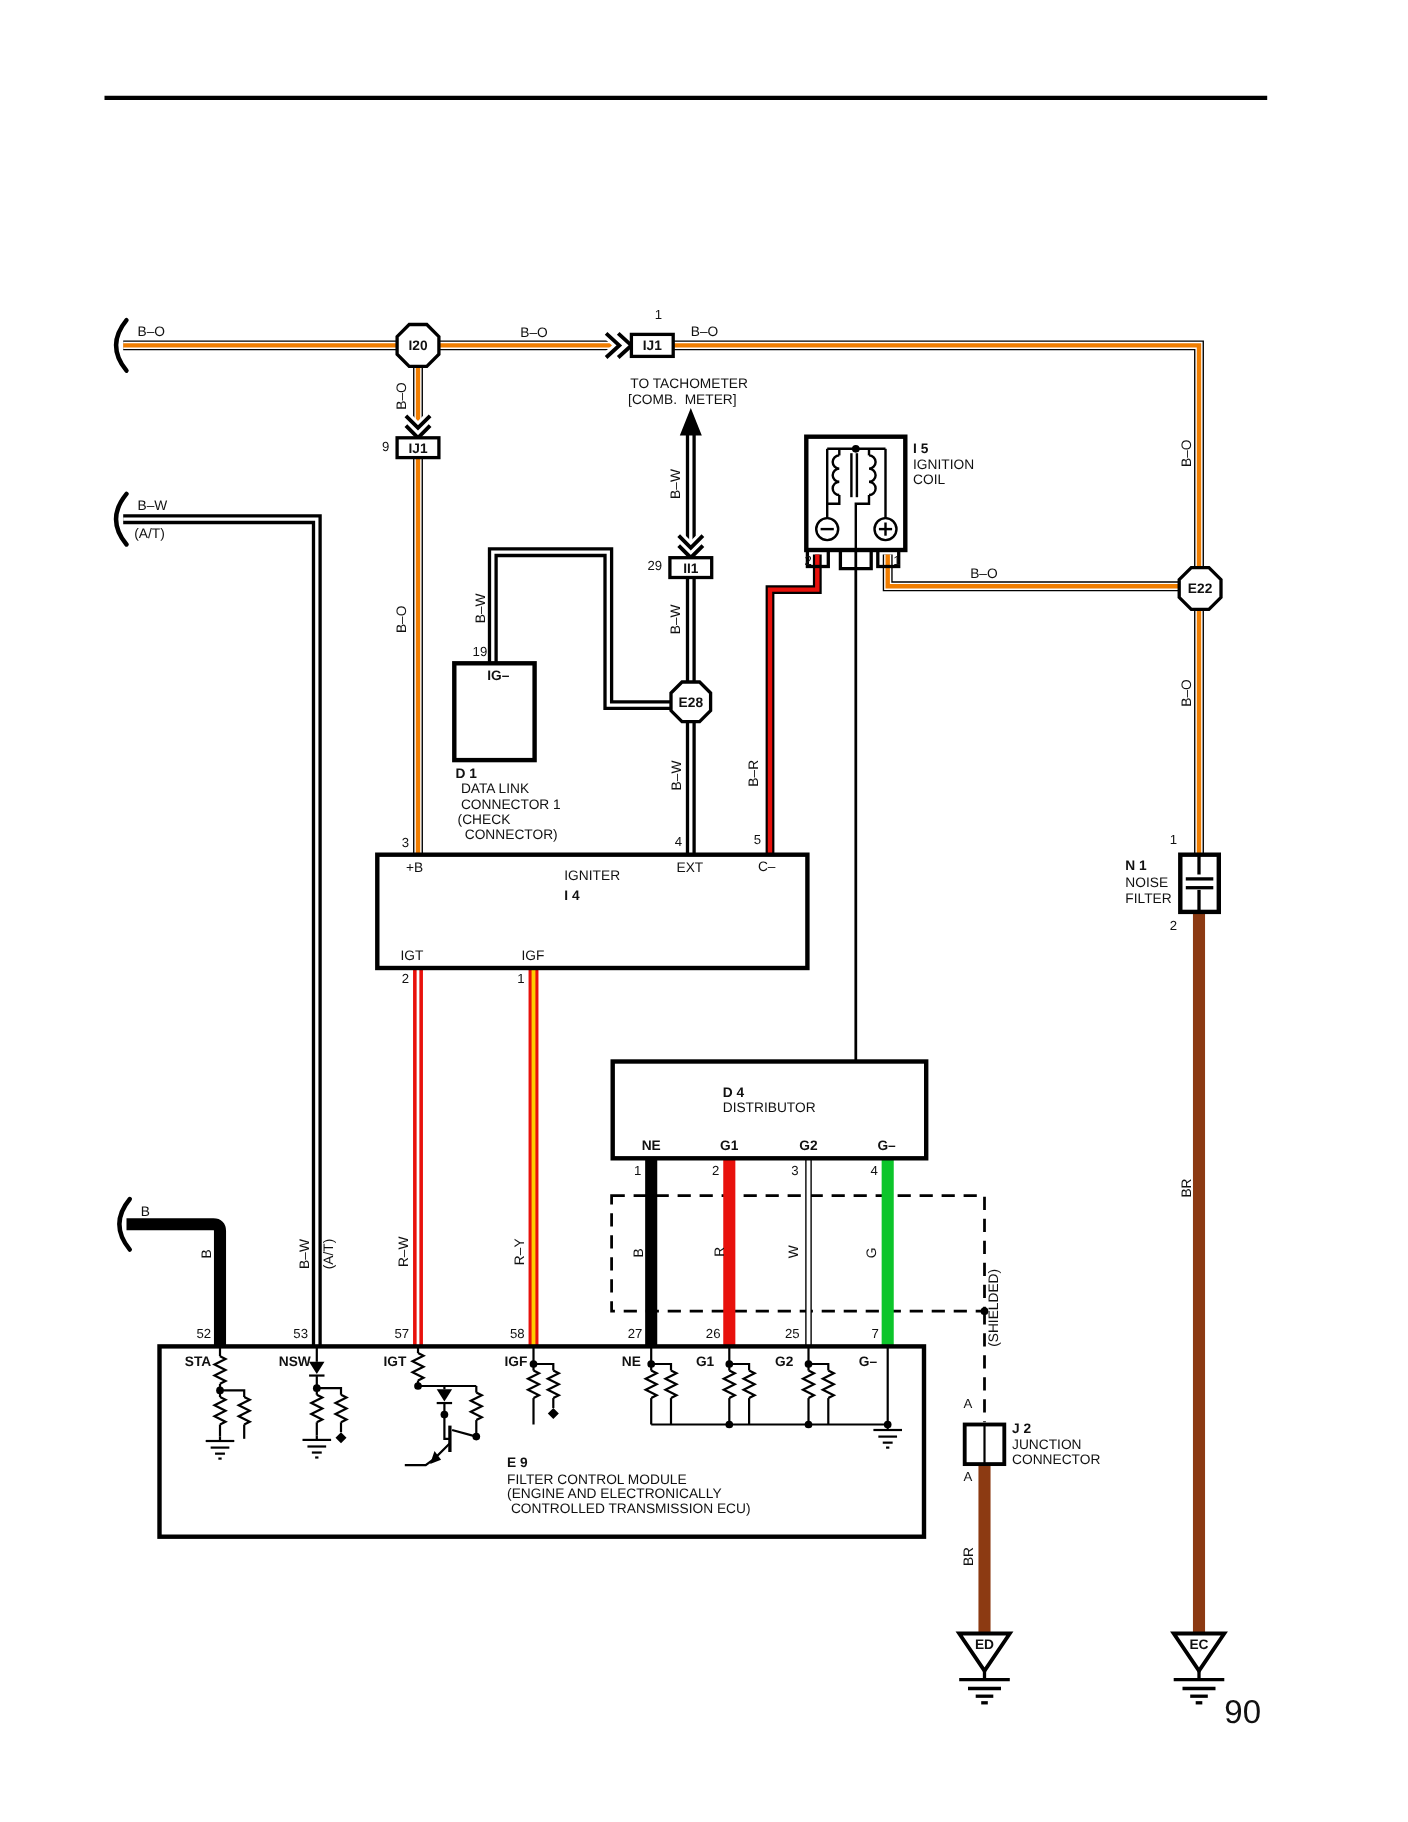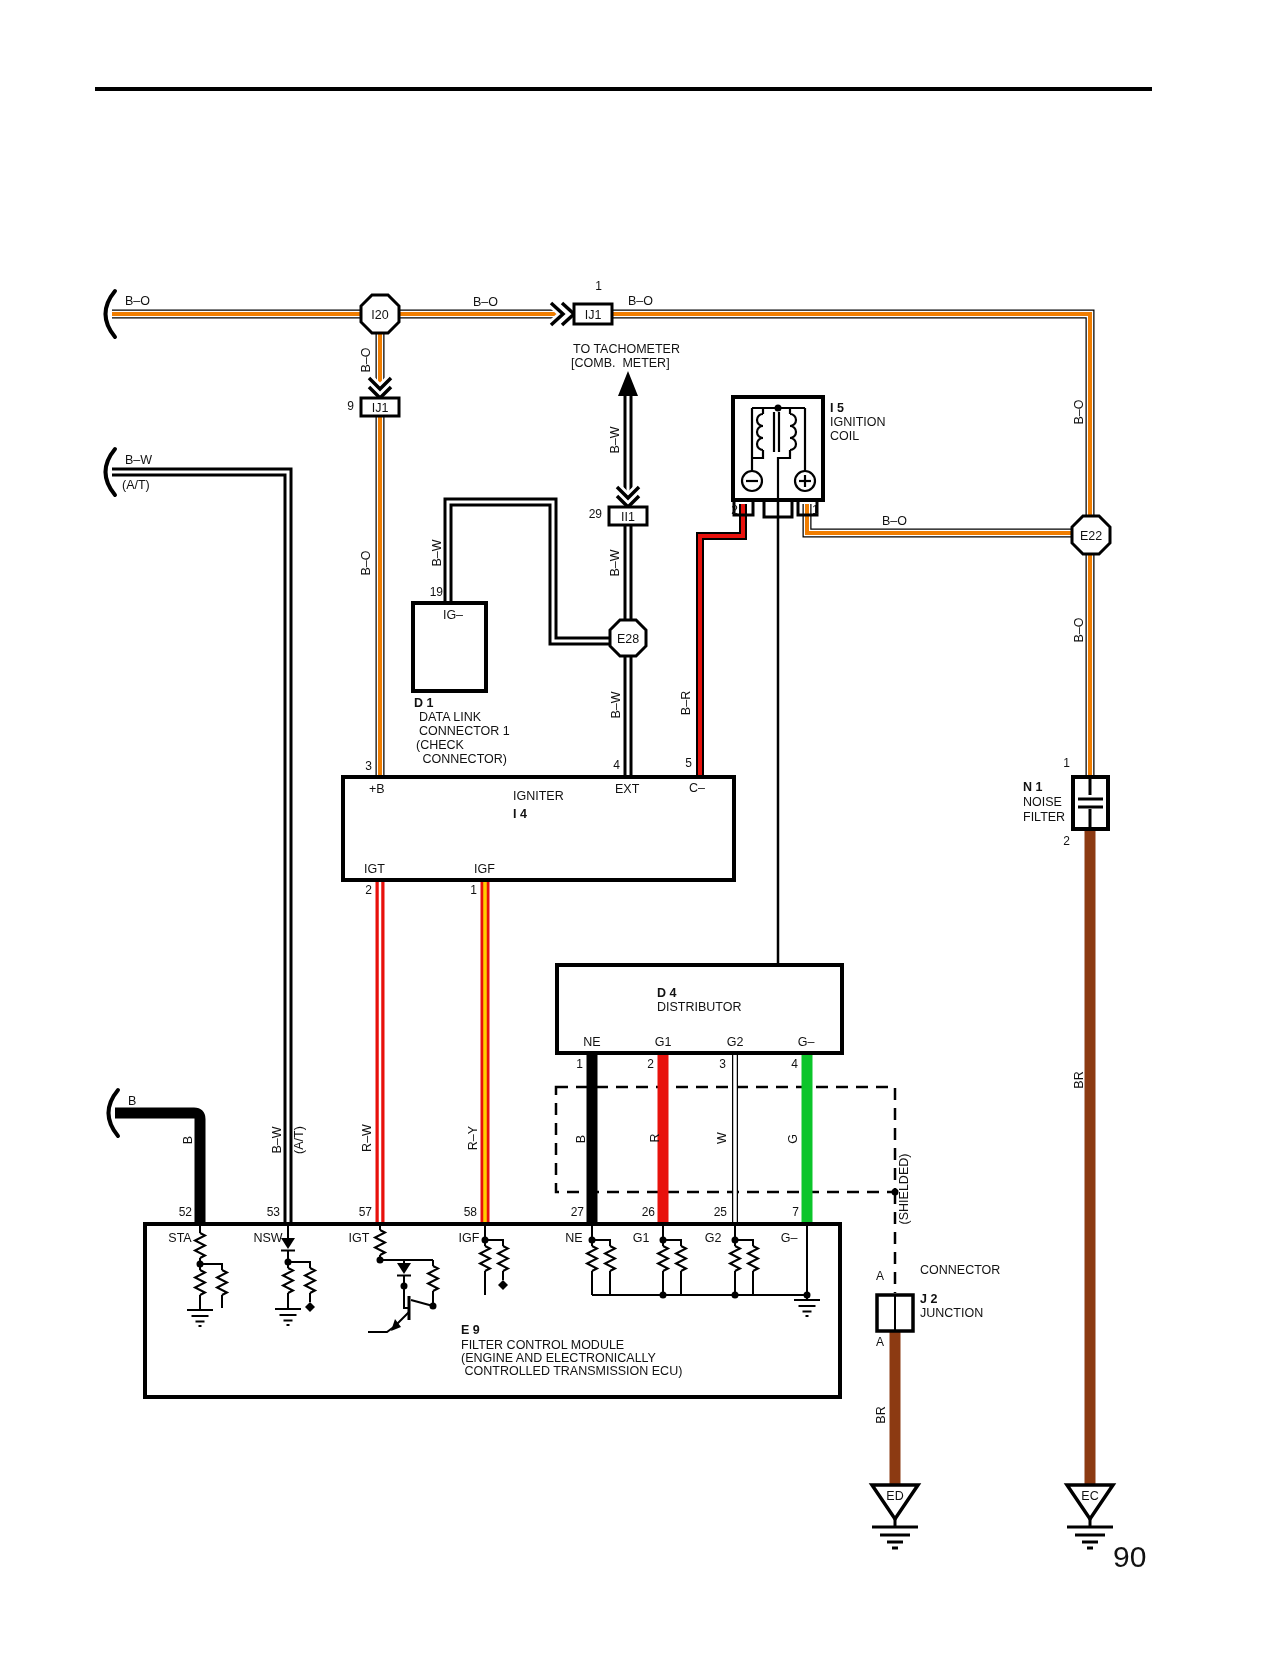--- a/index.html
+++ b/index.html
@@ -3,21 +3,21 @@
 <meta charset="utf-8">
 <style>
   html,body{margin:0;padding:0;background:#fff;}
   #canvas{position:relative;width:1280px;height:1656px;background:#fff;overflow:hidden;
           font-family:"Liberation Sans", sans-serif;color:#111;}
   svg{position:absolute;left:0;top:0;}
   .lbl{position:absolute;font-size:12.5px;line-height:13px;white-space:pre;color:#111;}
   .b{font-weight:bold;}
   .pin{font-size:12px;}
   .ra{text-align:right;display:inline-block;}
-  .ctr{transform:translate(-50%,-50%);}
+  .ctr{transform:translate(-50%,-50%);font-weight:bold;}
   .rot{transform:translate(-50%,-50%) rotate(-90deg);}
   .big{font-size:30px;line-height:30px;}
 </style>
 </head>
 <body>
 
 <div id="canvas">
 
 <svg width="1280" height="1656" viewBox="0 0 1280 1656">
   <defs>
@@ -423,20 +423,20 @@
 <span class="lbl ctr" style="left:641px;top:1238px">G1</span>
 <span class="lbl ctr" style="left:713px;top:1238px">G2</span>
 <span class="lbl ctr" style="left:789px;top:1238px">G–</span>
 <span class="lbl b" style="left:461px;top:1324px">E 9</span>
 <span class="lbl" style="left:461px;top:1339px">FILTER CONTROL MODULE</span>
 <span class="lbl" style="left:461px;top:1352px">(ENGINE AND ELECTRONICALLY</span>
 <span class="lbl" style="left:461px;top:1365px"> CONTROLLED TRANSMISSION ECU)</span>
 
 <span class="lbl b" style="left:920px;top:1293px">J 2</span>
 <span class="lbl" style="left:920px;top:1307px">JUNCTION</span>
-<span class="lbl" style="left:920px;top:1264px">CONNECTOR</span>
+<span class="lbl" style="left:920px;top:1321px">CONNECTOR</span>
 
 <span class="lbl ctr" style="left:895px;top:1496px">ED</span>
 <span class="lbl ctr" style="left:1090px;top:1496px">EC</span>
 
 <span class="lbl big" style="left:1113px;top:1542px">90</span>
 
 </div>
 
 </body></html>

